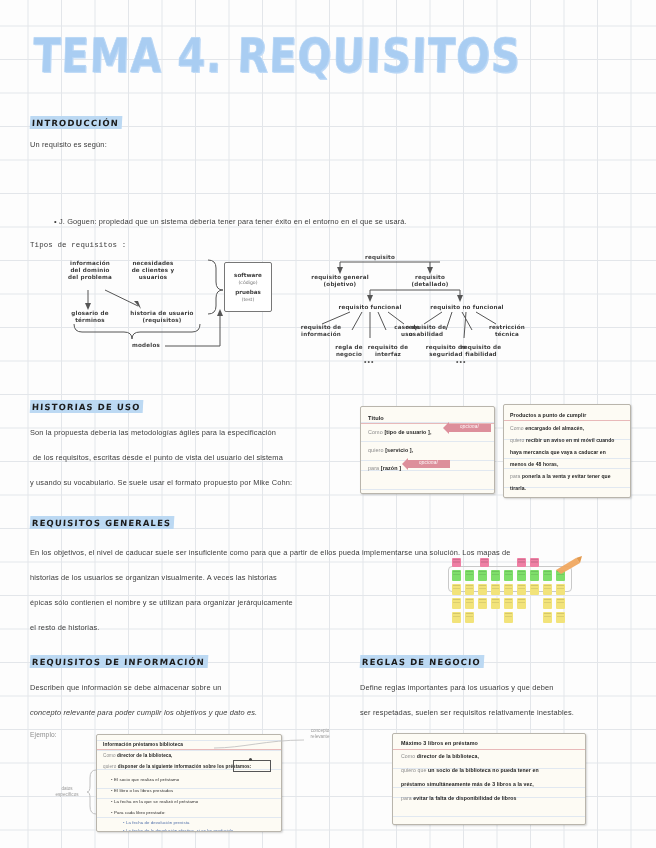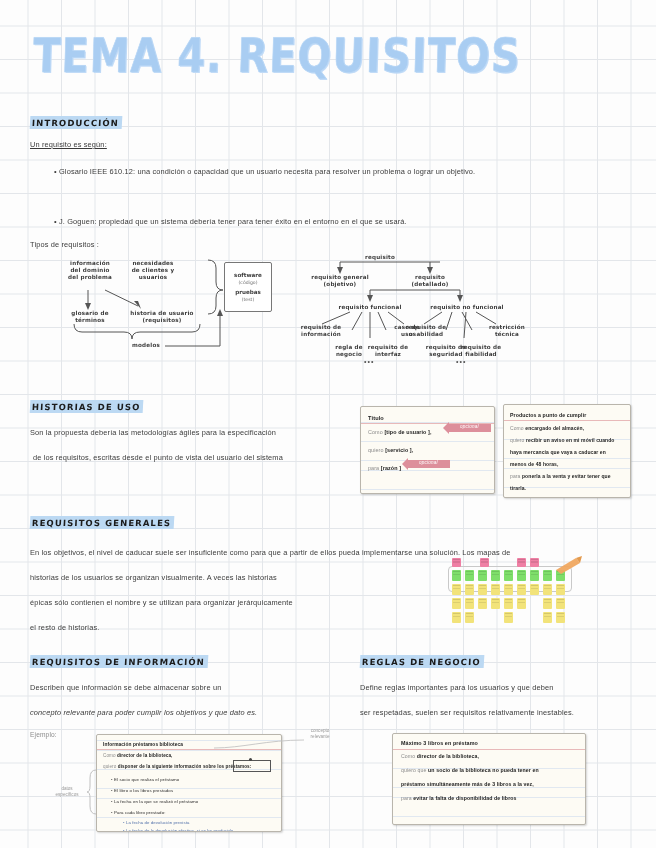--- a/index.html
+++ b/index.html
@@ -130,26 +130,25 @@
 
 <div id="page">
   <div id="sheet">
 
     <div class="title">
       <span>TEMA 4. REQUISITOS</span>
     </div>
 
     <div class="h" style="left:30px;top:116px;">INTRODUCCIÓN</div>
 
-    <div class="t" style="left:30px;top:140px;text-decoration:underline;">Un requisito es según:</div>
-
-    <div class="bullet" style="left:54px;top:167px;">• Glosario IEEE 610.12: una condición o capacidad que un usuario necesita para resolver un problema o lograr un objetivo.</div>
+    <div class="t" style="left:30px;top:140px;">Un requisito es según:</div>
+
     <div class="bullet" style="left:54px;top:217px;">• J. Goguen: propiedad que un sistema debería tener para tener éxito en el entorno en el que se usará.</div>
 
-    <div class="t" style="left:30px;top:240px;">Tipos de requisitos :</div>
+    <div class="t" style="left:30px;top:240px;font-family:Liberation Mono, monospace;">Tipos de requisitos :</div>
 
     <div class="dgr" style="left:60px;top:258px;width:240px;height:110px;">
       <svg width="240" height="110" style="position:absolute;left:0;top:0;">
 
         <path d="M28,32 L28,48" stroke="#555" stroke-width="1" fill="none"></path>
         <path d="M25,45 L28,52 L31,45" fill="#555"></path>
 
         <path d="M45,32 L78,48" stroke="#555" stroke-width="1" fill="none"></path>
         <path d="M74,43 L81,51 L78,43" fill="#555"></path>
 
@@ -271,20 +270,21 @@
 técnica</span>
       </div>
 
       <div class="dots" style="left:64px;top:106px;">•••</div>
       <div class="dots" style="left:156px;top:106px;">•••</div>
     </div>
 
     <div class="h" style="left:30px;top:400px;">HISTORIAS  DE  USO</div>
     <div class="t" style="left:30px;top:428px;">Son la propuesta debería las metodologías ágiles para la especificación</div>
     <div class="t" style="left:33px;top:453px;">de los requisitos, escritas desde el punto de vista del usuario del sistema</div>
+    <div class="t" style="left:30px;top:478px;">y usando su vocabulario. Se suele usar el formato propuesto por Mike Cohn:</div>
 
     <div class="card" style="left:360px;top:406px;width:133px;height:86px;">
       <div class="lines"></div>
       <div class="redline" style="top:16px;"></div>
       <div class="ct title-line" style="left:7px;top:8px;">Título</div>
       <div class="ct" style="left:7px;top:22px;">
         <span class="kw">Como</span>
         <b>[tipo de usuario ],</b>
       </div>
       <div class="ct" style="left:7px;top:40px;">

